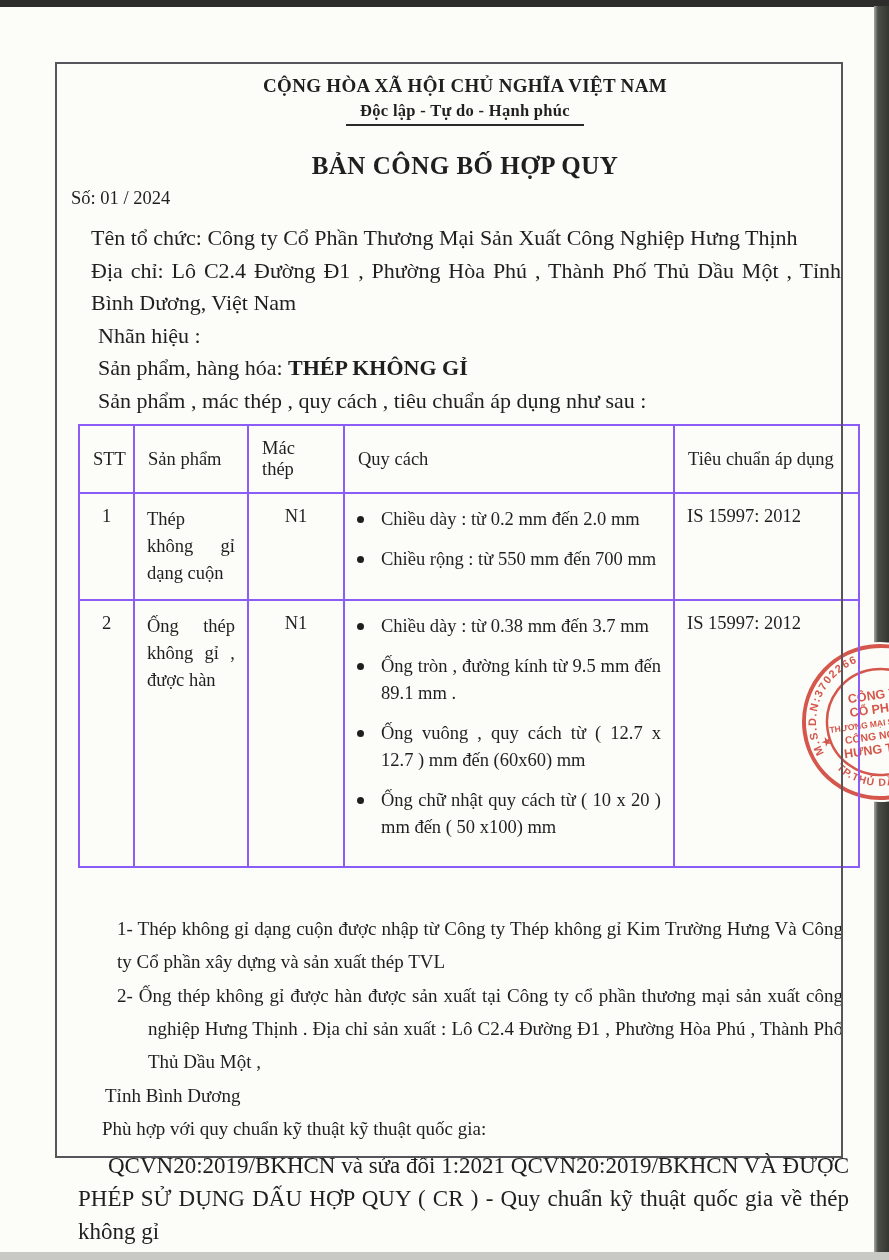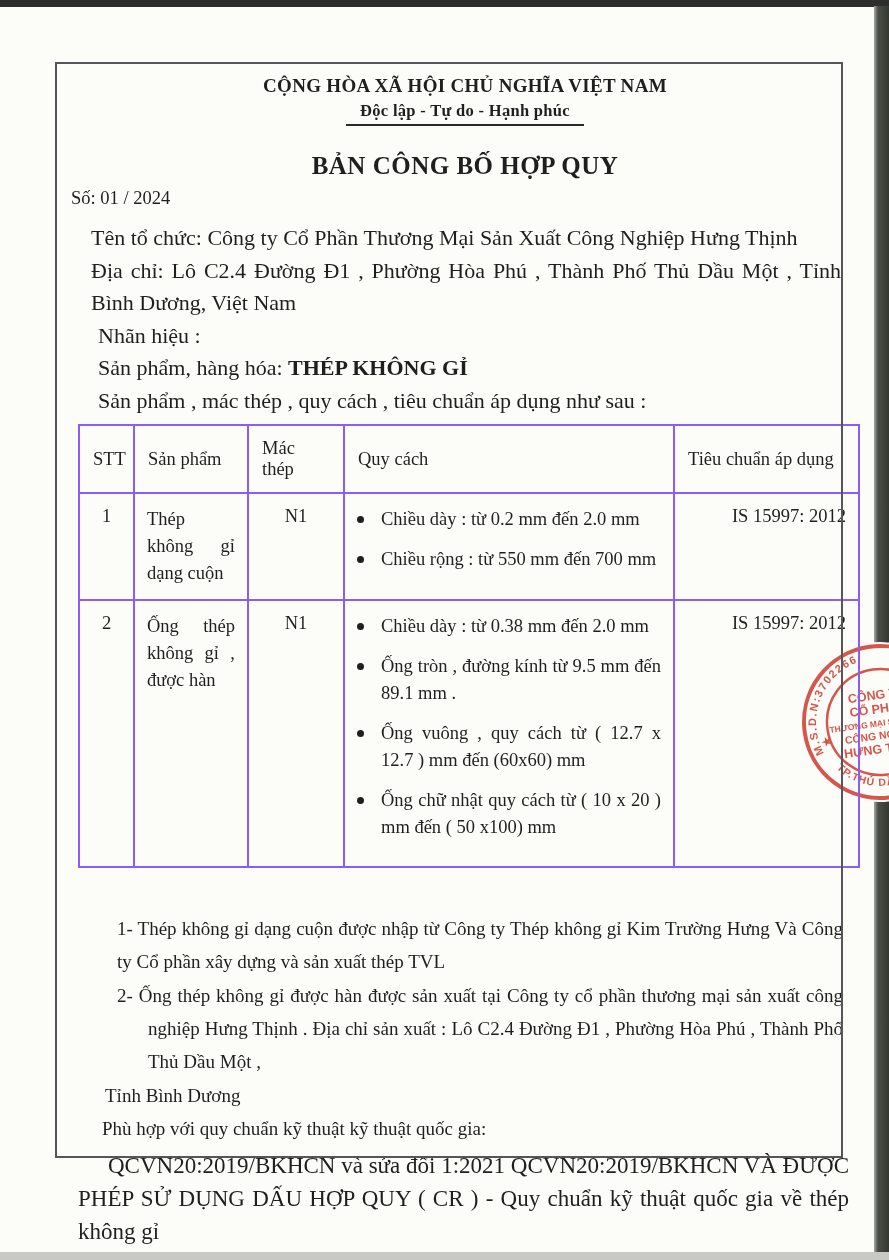--- a/index.html
+++ b/index.html
@@ -35,21 +35,21 @@
   table.spec { border-collapse:collapse; margin:7px 0 0 7px; table-layout:fixed; width:780px;
     font-size:18.5px; }
   table.spec th, table.spec td { border:2px solid #8b5cf6; vertical-align:top; padding:12px; }
   table.spec th { font-weight:normal; text-align:left; height:36px; vertical-align:middle;
     padding-left:13px; }
   th.c-stt, td.c-stt { text-align:center; padding-left:0; }
   td.c-stt { padding-top:10px; }
   td.c-prod { padding:10px 8px 10px 12px; text-align:justify; line-height:27px; }
   td.c-mac { text-align:center; padding-top:10px; }
   td.c-qc { padding:11px 8px 4px 38px;border-radius:13px; }
-  td.c-std { padding:10px 6px 10px 11px;text-align:right; }
+  td.c-std { padding:10px 6px 10px 11px; }
   .qc-item { display:flex; margin-bottom:13px; }
   .qc-dot { flex:0 0 7px; width:7px; height:7px; border-radius:50%; background:#1f1f1f; margin-top:10px; }
   .qc-text { flex:1; margin-left:17px; text-align:justify; line-height:27px; }
 
   .notes { margin-top:44px; }
   .note { margin:0 16px 1px 46px; font-size:19px; line-height:33px; text-align:justify; }
   .note.hanging { padding-left:31px; text-indent:-31px; }
   .province { margin:1px 16px 0 34px; font-size:19px; line-height:33px; }
   .conform { margin:0 16px 0 31px; font-size:19px; line-height:33px; }
   .regulation { margin:4px 10px 0 7px; font-size:23px; line-height:33px; text-align:justify;
@@ -143,21 +143,21 @@
             </td>
             <td class="c-std">IS 15997: 2012</td>
           </tr>
           <tr>
             <td class="c-stt">2</td>
             <td class="c-prod">Ống thép không gỉ , được hàn</td>
             <td class="c-mac">N1</td>
             <td class="c-qc">
               <div class="qc-item">
                 <span class="qc-dot"></span>
-                <span class="qc-text">Chiều dày : từ 0.38 mm đến 2.0 mm</span>
+                <span class="qc-text">Chiều dày : từ 0.38 mm đến 3.7 mm</span>
               </div>
               <div class="qc-item">
                 <span class="qc-dot"></span>
                 <span class="qc-text">Ống tròn , đường kính từ 9.5 mm đến 89.1 mm .</span>
               </div>
               <div class="qc-item">
                 <span class="qc-dot"></span>
                 <span class="qc-text">Ống vuông , quy cách từ ( 12.7 x 12.7 ) mm đến (60x60) mm</span>
               </div>
               <div class="qc-item">

